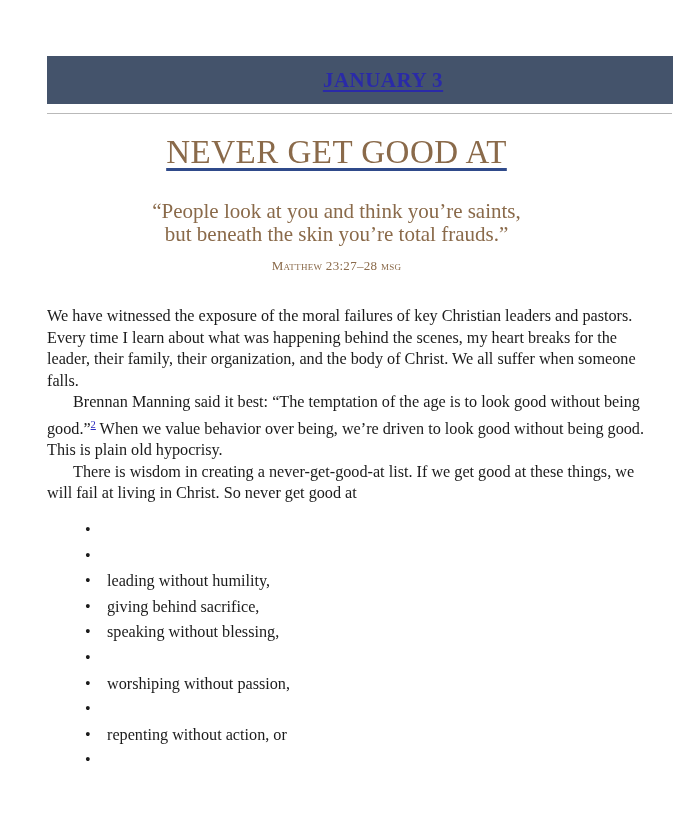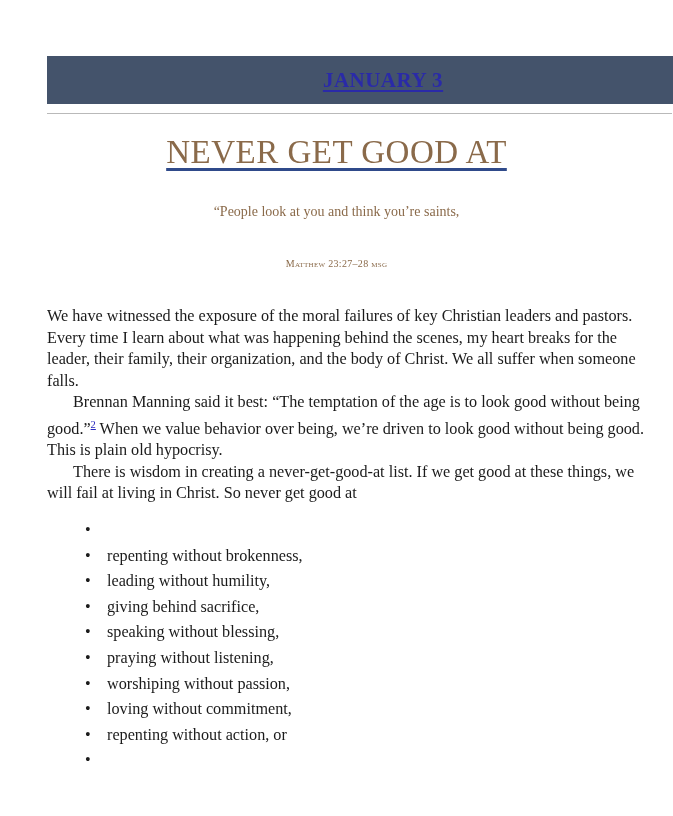--- a/index.html
+++ b/index.html
@@ -64,31 +64,31 @@
     text-decoration-color: #2f4a8a;
     text-underline-offset: 5px;
   }
   .epigraph {
     position: absolute;
     left: 0;
     top: 200px;
     width: 673px;
     text-align: center;
     color: #8a6a4a;
-    font-size: 14px;
+    font-size: 21px;
     line-height: 23px;
   }
   .attribution {
     position: absolute;
     left: 0;
     top: 258px;
     width: 673px;
     text-align: center;
     color: #8a6a4a;
-    font-size: 10px;
+    font-size: 13px;
     font-variant: small-caps;
     letter-spacing: 0.3px;
   }
   .body-block {
     position: absolute;
     left: 47px;
     top: 306px;
     width: 618px;
     font-size: 16.2px;
     line-height: 21.5px;
@@ -138,36 +138,37 @@
   </div>
 
   <div class="rule"></div>
 
   <div class="title">
     <span class="title-inner">NEVER GET GOOD AT</span>
   </div>
 
   <div class="epigraph">
     <div>“People look at you and think you’re saints,</div>
+    <div>but beneath the skin you’re total frauds.”</div>
   </div>
 
   <div class="attribution">Matthew 23:27–28 msg</div>
 
   <div class="body-block">
     <p>We have witnessed the exposure of the moral failures of key Christian leaders and pastors. Every time I learn about what was happening behind the scenes, my heart breaks for the leader, their family, their organization, and the body of Christ. We all suffer when someone falls.</p>
     <p class="indent"><span>Brennan Manning said it best: “The temptation of the age is to look good without being good.”</span><span class="fn">2</span><span> When we value behavior over being, we’re driven to look good without being good. This is plain old hypocrisy.</span></p>
     <p class="indent">There is wisdom in creating a never-get-good-at list. If we get good at these things, we will fail at living in Christ. So never get good at</p>
   </div>
 
   <div class="list">
     <div class="list-item"><span class="bullet">•</span></div>
-    <div class="list-item"><span class="bullet">•</span><span>repenting without brokenness,</span></div>
+    <div class="list-item"><span class="bullet">•</span></div>
     <div class="list-item"><span class="bullet">•</span><span>leading without humility,</span></div>
     <div class="list-item"><span class="bullet">•</span><span>giving behind sacrifice,</span></div>
     <div class="list-item"><span class="bullet">•</span><span>speaking without blessing,</span></div>
-    <div class="list-item"><span class="bullet">•</span><span>praying without listening,</span></div>
+    <div class="list-item"><span class="bullet">•</span></div>
     <div class="list-item"><span class="bullet">•</span><span>worshiping without passion,</span></div>
-    <div class="list-item"><span class="bullet">•</span><span>loving without commitment,</span></div>
+    <div class="list-item"><span class="bullet">•</span></div>
     <div class="list-item"><span class="bullet">•</span><span>repenting without action, or</span></div>
     <div class="list-item"><span class="bullet">•</span></div>
   </div>
 
 </div>
 
 </body></html>

